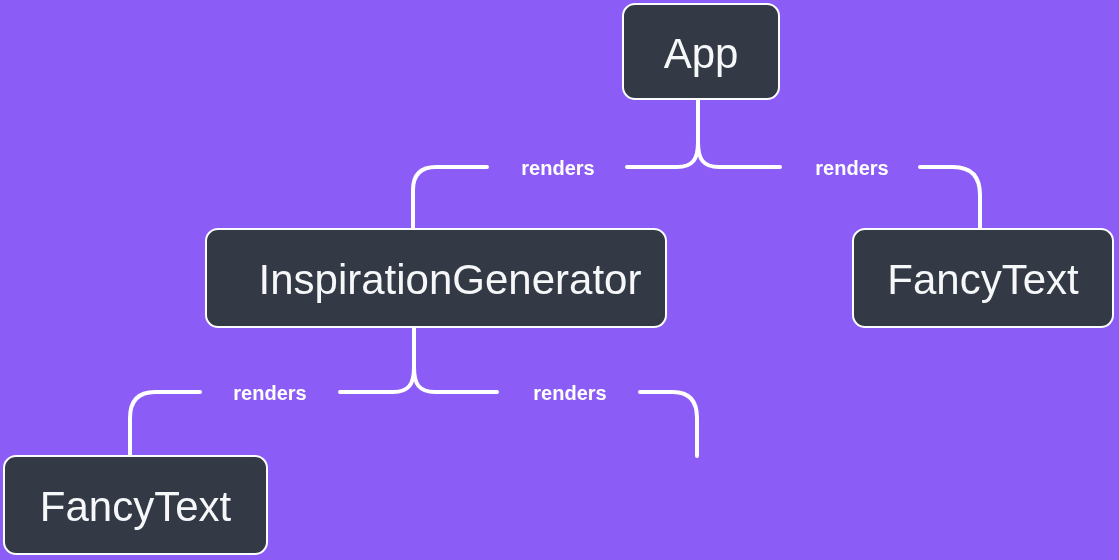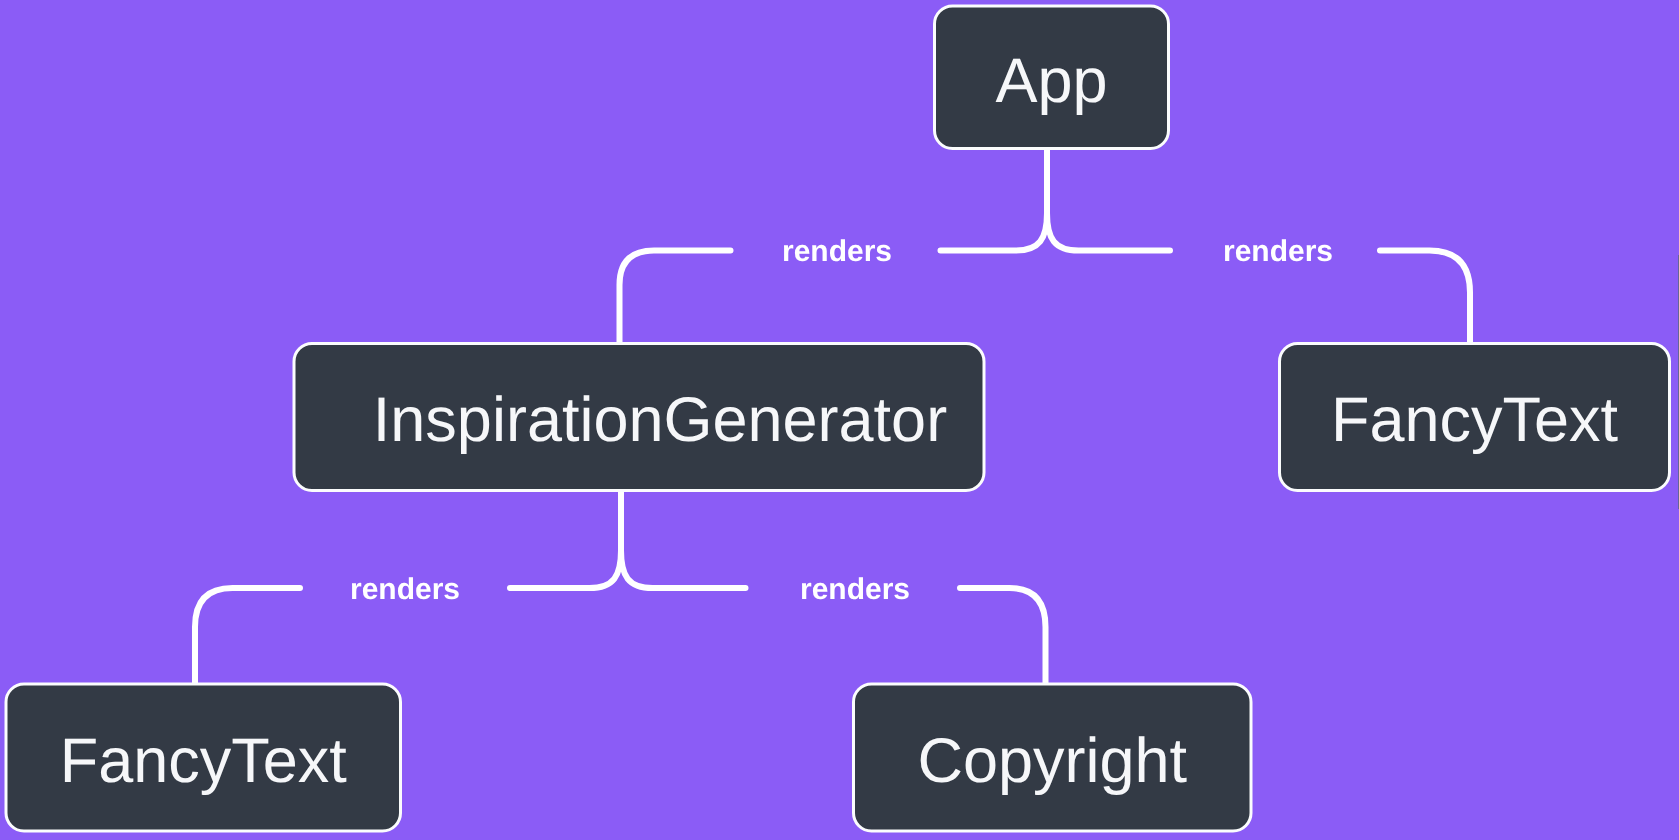--- a/index.html
+++ b/index.html
@@ -40,21 +40,21 @@
   }
   .node-label {
     color: #F6F7F9;
     font-size: 42px;
     font-weight: 400;
     white-space: nowrap;
     line-height: 1;
     padding-top: 4px;
   }
   .node-app        { left: 622px; top: 3px;   width: 158px; height: 97px;  }
-  .node-ig         { left: 195px; top: 228px; width: 462px; height: 100px; padding-left: 28px; }
+  .node-ig         { left: 205px; top: 228px; width: 462px; height: 100px; padding-left: 28px; }
   .node-ft-top     { left: 852px; top: 228px; width: 262px; height: 100px; }
   .node-ft-bottom  { left: 3px;   top: 455px; width: 265px; height: 100px; }
   .node-copyright  { left: 568px; top: 455px; width: 267px; height: 100px; }
   .edge-label {
     position: absolute;
     transform: translate(-50%, -50%);
     color: #FFFFFF;
     font-size: 20px;
     font-weight: 700;
     white-space: nowrap;
@@ -98,22 +98,19 @@
   </div>
 
   <div class="node node-ft-top">
     <span class="node-label">FancyText</span>
   </div>
 
   <div class="node node-ft-bottom">
     <span class="node-label">FancyText</span>
   </div>
 
-  <div class="node node-copyright">
-    <span class="node-label">Copyright</span>
-  </div>
 
   <span class="edge-label edge-label-1">renders</span>
   <span class="edge-label edge-label-2">renders</span>
   <span class="edge-label edge-label-3">renders</span>
   <span class="edge-label edge-label-4">renders</span>
 
 </div>
 
 </body></html>

